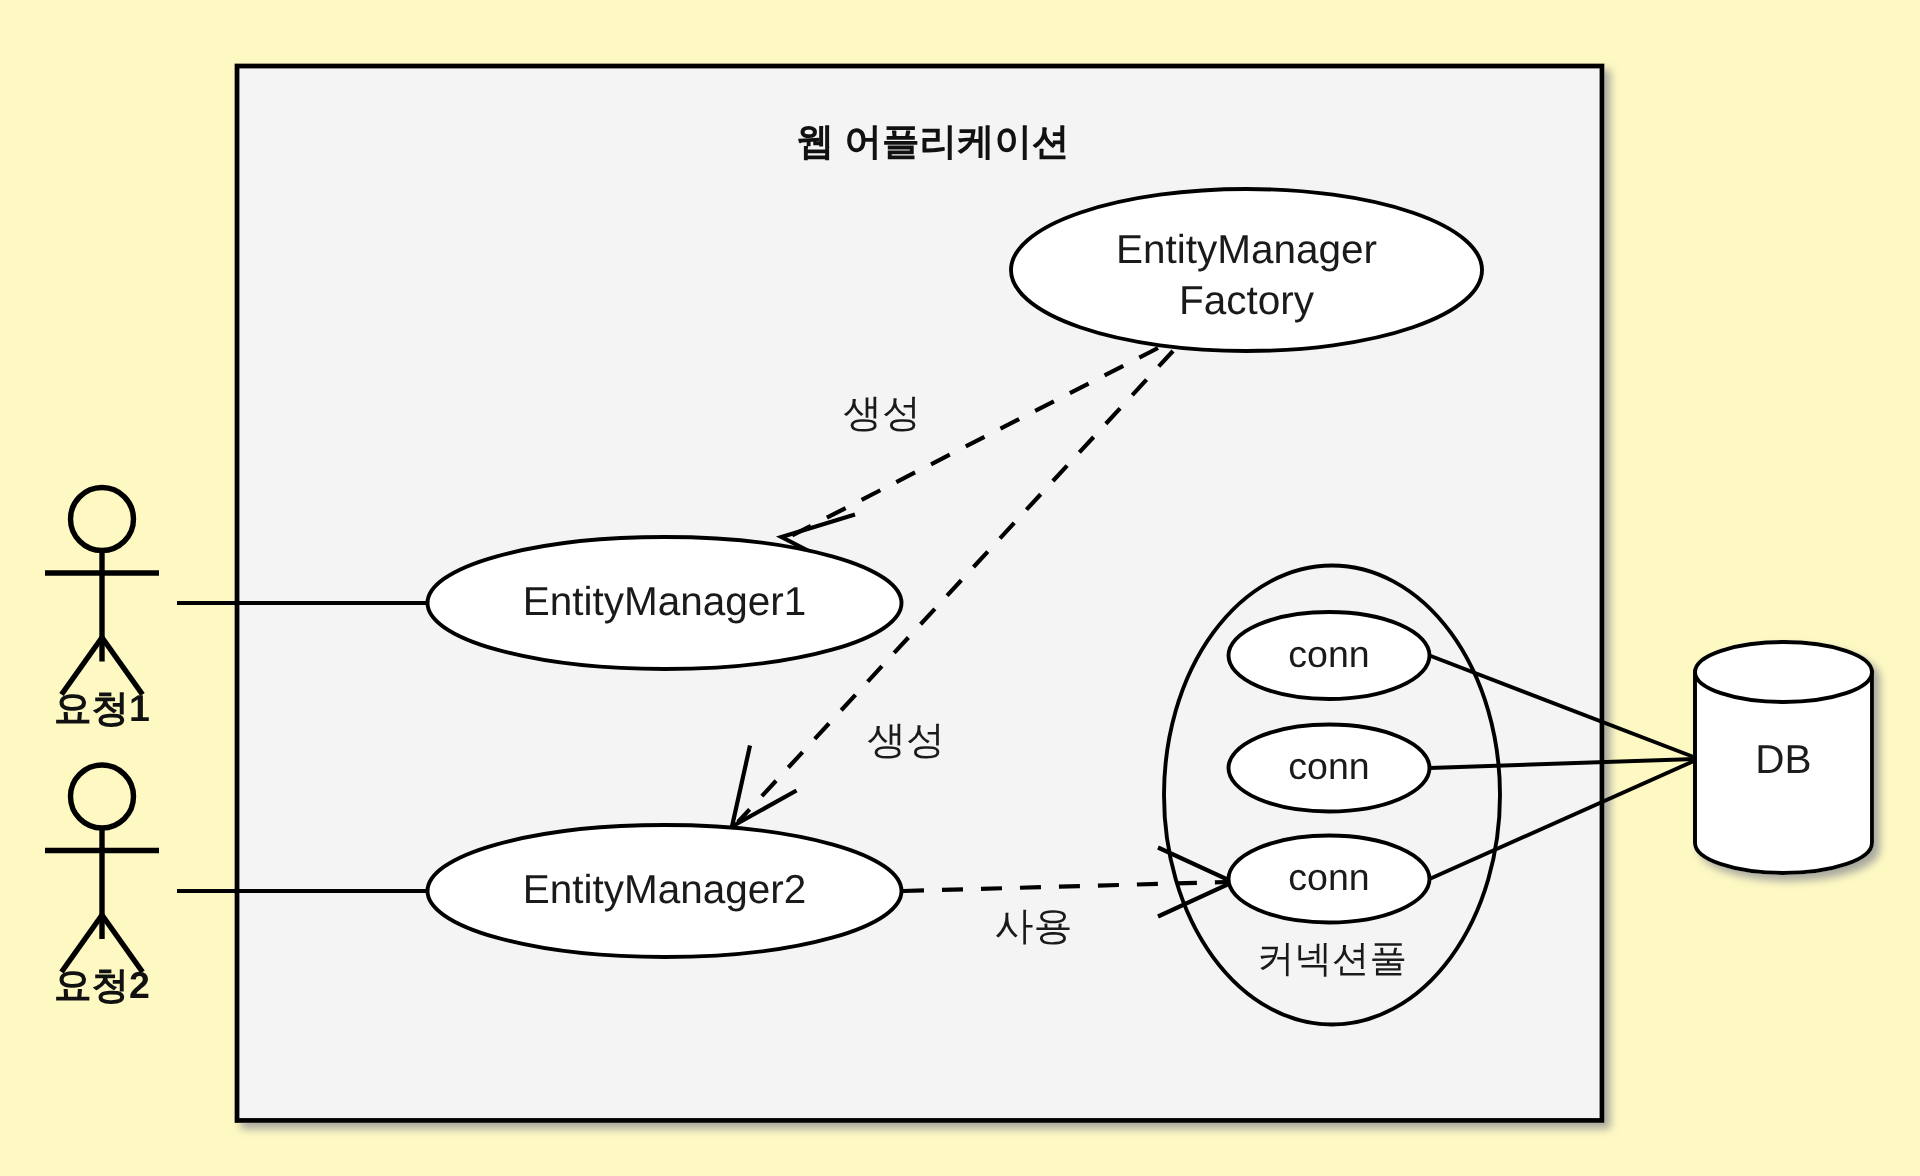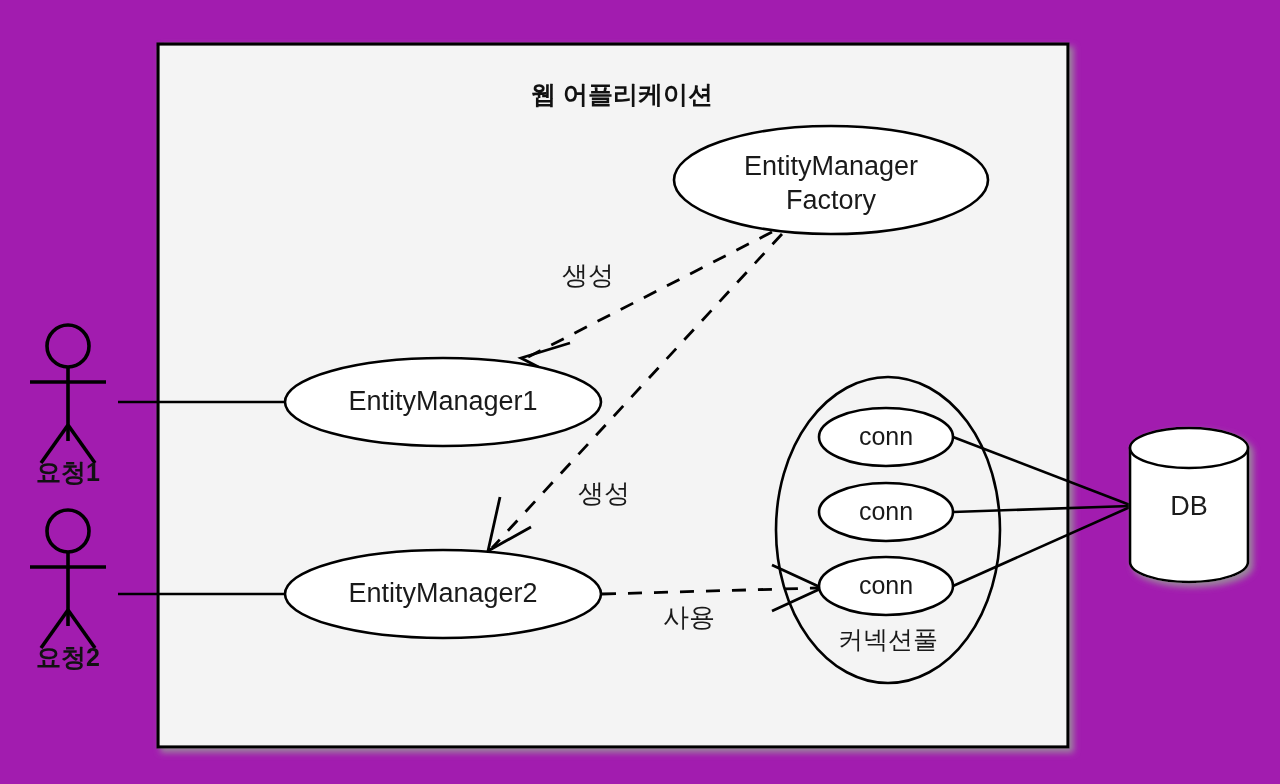--- a/index.html
+++ b/index.html
@@ -4,21 +4,21 @@
 <style>
   html, body {
     margin: 0;
     padding: 0;
     background: #ffffff;
   }
   #canvas {
     position: relative;
     width: 1280px;
     height: 784px;
-    background: #a21caf;
+    background: #fef9c3;
     font-family: "Liberation Sans", "DejaVu Sans", sans-serif;
     overflow: hidden;
   }
   #diagram-svg {
     position: absolute;
     left: 0;
     top: 0;
     width: 1280px;
     height: 784px;
   }

